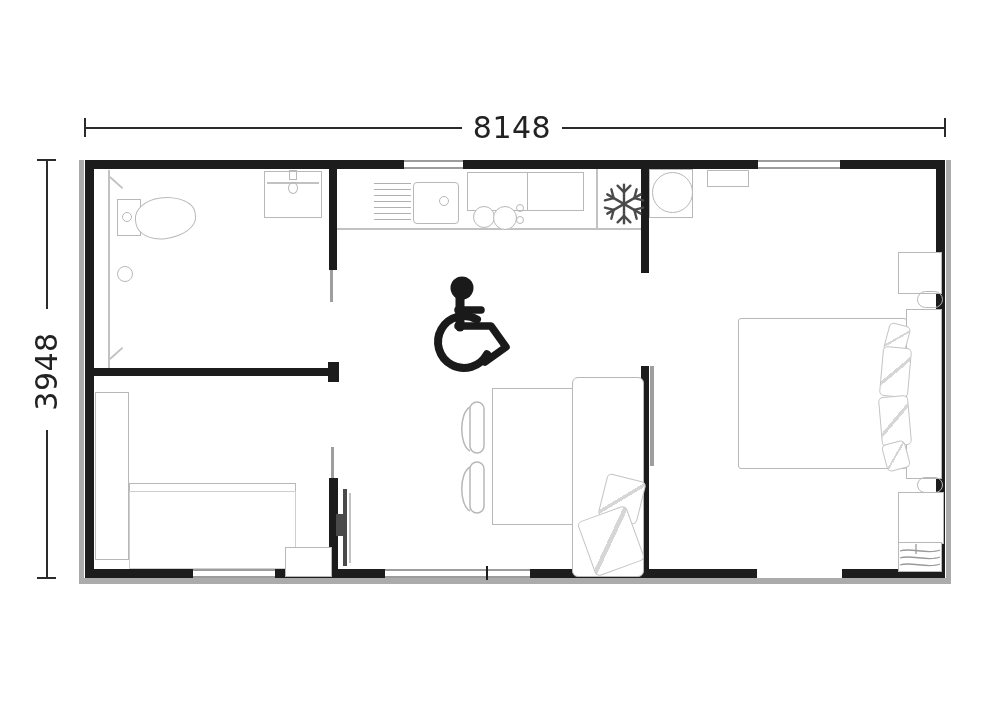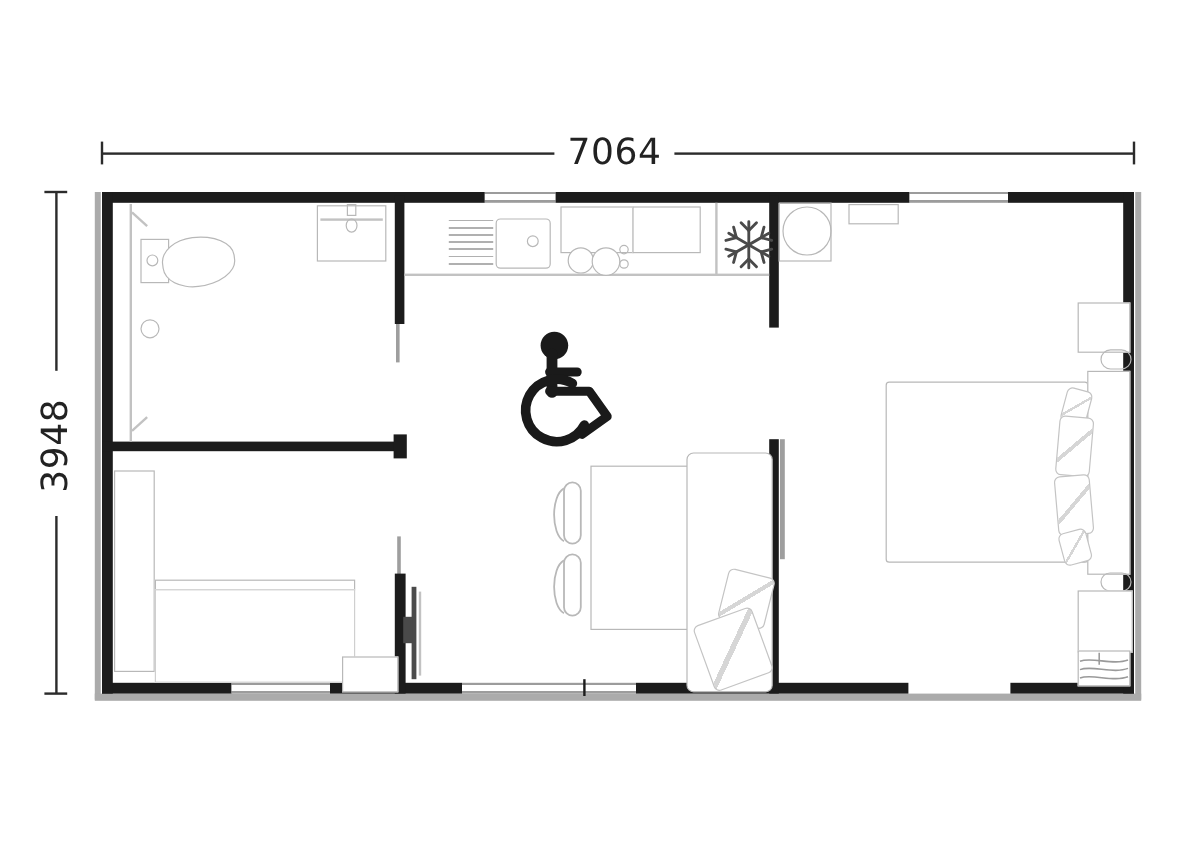--- a/index.html
+++ b/index.html
@@ -24,21 +24,21 @@
 </style>
 </head>
 <body>
 
 <div class="plan">
 
   <div class="dimline" style="left:85px;top:127px;width:377px;height:2px;"></div>
   <div class="dimline" style="left:562px;top:127px;width:383px;height:2px;"></div>
   <div class="dimline" style="left:84px;top:118px;width:2px;height:19px;"></div>
   <div class="dimline" style="left:944px;top:118px;width:2px;height:19px;"></div>
-  <div class="dimtext" style="left:462px;top:110px;width:100px;">7064</div>
+  <div class="dimtext" style="left:462px;top:110px;width:100px;">8148</div>
 
   <div class="dimline" style="left:46px;top:160px;width:2px;height:149px;"></div>
   <div class="dimline" style="left:46px;top:430px;width:2px;height:148px;"></div>
   <div class="dimline" style="left:37px;top:159px;width:19px;height:2px;"></div>
   <div class="dimline" style="left:37px;top:577px;width:19px;height:2px;"></div>
   <div class="dimtext" style="left:-4px;top:354px;width:100px;transform:rotate(-90deg);">3948</div>
 
   <div class="sh" style="left:79px;top:160px;width:5px;height:423px;"></div>
   <div class="sh" style="left:946px;top:160px;width:5px;height:423px;"></div>
   <div class="sh" style="left:79px;top:578px;width:872px;height:6px;"></div>

